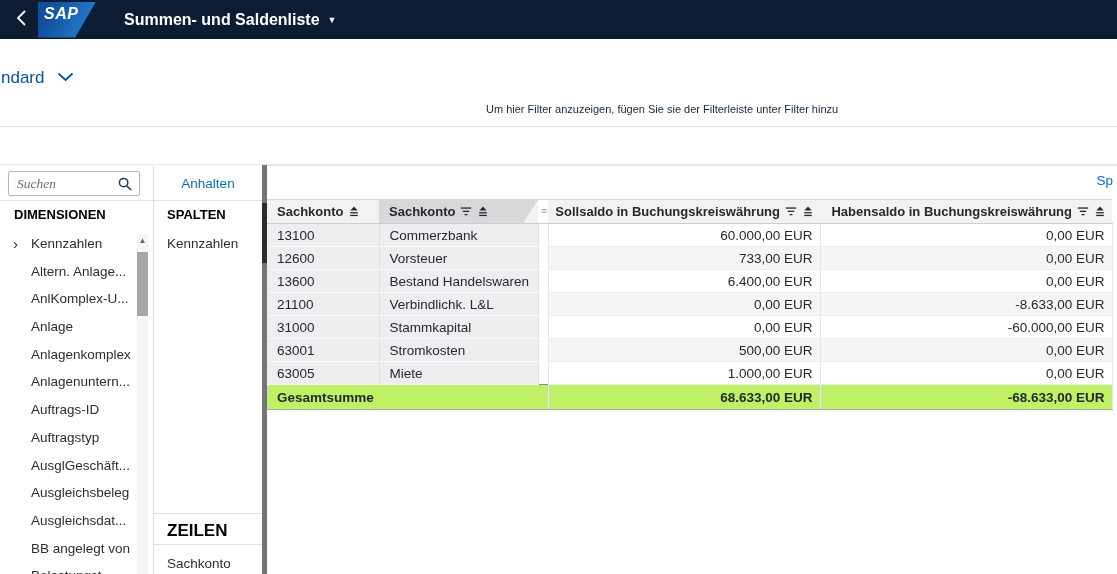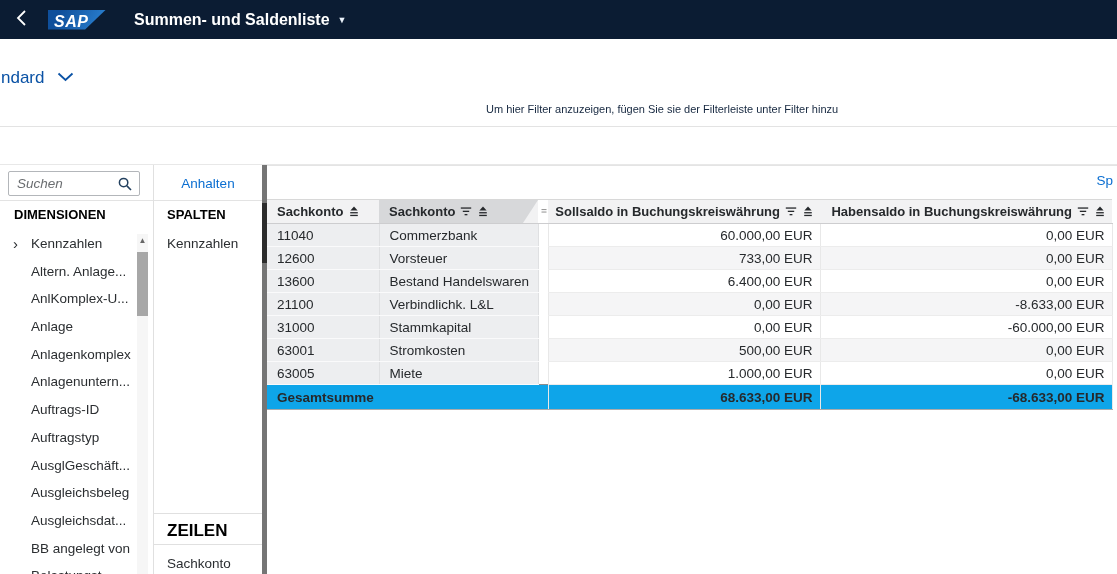--- a/index.html
+++ b/index.html
@@ -4,21 +4,21 @@
 <style>
   * { box-sizing: border-box; margin: 0; padding: 0; }
   html,body { width:1117px; height:574px; overflow:hidden; background:#fff;
     font-family:"Liberation Sans", sans-serif; }
   .stage { position:absolute; left:0; top:0; width:1117px; height:574px; overflow:hidden; }
 
   
   .shell-bar { position:absolute; left:0; top:0; width:1117px; height:39px;
     background:#0b1c33; display:flex; align-items:center; }
   .back-btn { width:34px; text-align:center; cursor:pointer; margin-left:4px; }
-  .sap-logo { width:58px; height:20px; margin-left:10px;
+  .sap-logo { width:58px; height:36px; 
     background:linear-gradient(115deg,#0f4f9b 20%,#2b82d2 95%);
     clip-path:polygon(0 0,100% 0,64% 100%,0 100%);
     color:#fff; font-weight:bold; font-style:italic; font-size:16px;
     padding:3px 0 0 6px; letter-spacing:.5px; cursor:pointer; }
   .app-title { color:#fff; font-size:16px; font-weight:bold; margin-left:28px;
     display:flex; align-items:center; cursor:pointer; }
   .title-caret { font-size:9px; margin-left:8px; color:#eaf2fb; }
 
   
   .variant { position:absolute; left:1px; top:58px; color:#0a52a5; font-size:17px;
@@ -29,21 +29,21 @@
   .filter-hint { position:absolute; left:486px; top:103px; font-size:11px; color:#15273f; }
 
   .rule-a { position:absolute; left:0; top:126px; width:1117px; border-top:1px solid #e3e3e3; }
   .rule-b { position:absolute; left:0; top:164px; width:1117px; border-top:1px solid #e8e8e8; }
 
   
   .builder { position:absolute; left:0; top:165px; width:262px; height:409px; background:#fff; }
   .search-box { position:absolute; left:8px; top:6px; width:132px; height:25px;
     border:1px solid #b3b6ba; border-radius:2px; display:flex; align-items:center; background:#fff; }
   .search-box input { border:0; outline:0; flex:1; min-width:0; font-size:13.5px;
-    padding-left:8px; font-family:Liberation Sans, sans-serif; }
+    padding-left:8px; font-family:Liberation Serif, serif; }
   .search-box input::placeholder { font-style:italic; color:#6a6d70; }
   .search-box .mag { padding:0 7px 0 2px; display:flex; cursor:pointer; }
   .builder-hr { position:absolute; left:0; top:35px; width:262px; border-top:1px solid #e3e3e3; }
   .dim-title { position:absolute; left:14px; top:42px; font-size:13px; font-weight:bold; color:#000; }
   .dim-list { position:absolute; left:0; top:65px; width:136px; height:344px; overflow:hidden; }
   .dim-item { height:27.7px; line-height:27.7px; font-size:13.5px; color:#2b2e31;
     padding-left:31px; position:relative; white-space:nowrap; cursor:pointer; }
   .dim-item .expander { position:absolute; left:13px; top:0; font-size:15px; color:#2b2e31; }
   .dim-scroll { position:absolute; left:137px; top:69px; width:11px; height:340px; background:#f6f6f6; }
   .dim-scroll .up { position:absolute; top:2px; left:0; width:11px; text-align:center;
@@ -86,21 +86,21 @@
     border-bottom:1px solid #cdcdcf; }
   .grid th.spacer-h .grip { display:block; margin:0 auto; width:5px; color:#9a9a9a; }
   .grid td { height:23px; padding:0 6px 0 10px; white-space:nowrap; overflow:hidden; }
   .grid td.key { background:#edeef0; border-bottom:1px solid #fafafb; border-right:1px solid #dfe0e2; }
   .grid td.val { text-align:right; padding-right:7px; border-bottom:1px solid #ececec; }
   .grid tr.odd td.val { background:#fff; }
   .grid tr.even td.val { background:#f5f5f6; }
   .grid td.gap { background:#fff; border:0; padding:0; }
   .grid td.c3 { border-left:1px solid #e8e8e8; border-right:1px solid #e8e8e8; }
   .grid td.c4 { border-right:1px solid #e8e8e8; }
-  .grid tr.total td { background:#0ea5e9; font-weight:bold; height:25px;
+  .grid tr.total td { background:#bef264; font-weight:bold; height:25px;
     border-top:1px solid #8d8d8d; border-bottom:1px solid #ababab; }
   .grid tr.total td.tgap { padding:0; }
 </style>
 </head>
 <body>
 
 <div class="stage">
 
   <div class="shell-bar">
     <div class="back-btn">
@@ -262,21 +262,21 @@
                     <rect x="2.2" y="6.1" width="7.6" height="1.3" fill="currentColor"></rect>
                     <rect x="2.2" y="8.8" width="7.6" height="1.3" fill="currentColor"></rect>
                   </svg>
                 </span>
               </span>
             </th>
           </tr>
         </thead>
       <tbody>
           <tr class="odd">
-            <td class="key">11040</td>
+            <td class="key">13100</td>
             <td class="key">Commerzbank</td>
             <td class="gap"></td>
             <td class="val c3">60.000,00 EUR</td>
             <td class="val c4">0,00 EUR</td>
           </tr>
           <tr class="even">
             <td class="key">12600</td>
             <td class="key">Vorsteuer</td>
             <td class="gap"></td>
             <td class="val c3">733,00 EUR</td>

